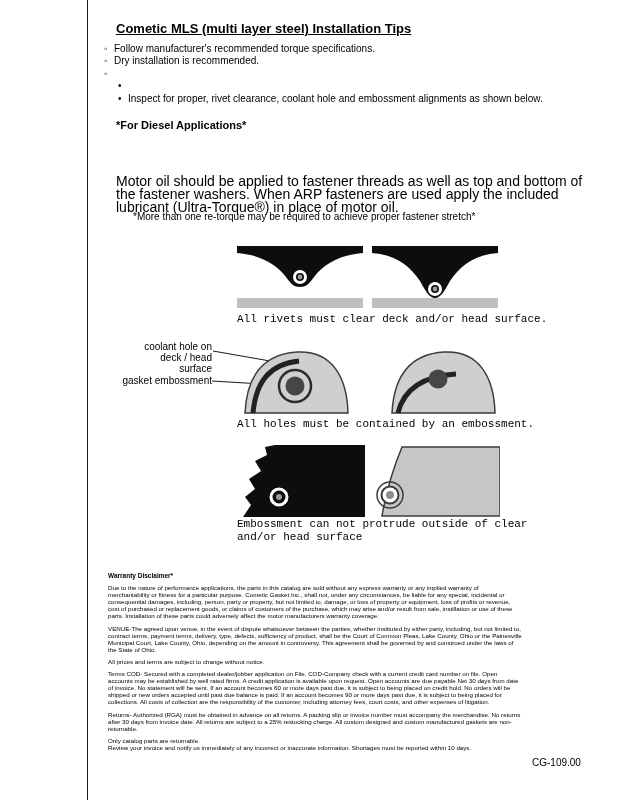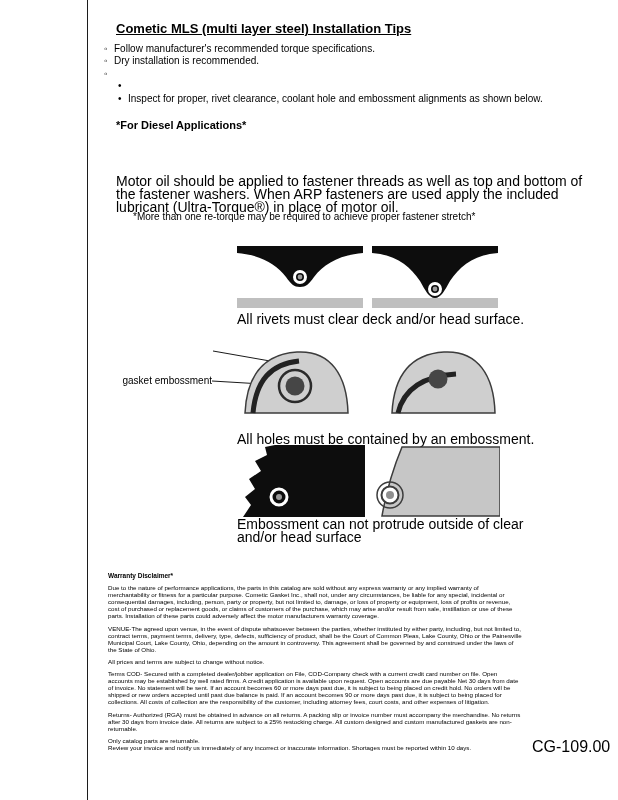--- a/index.html
+++ b/index.html
@@ -17,31 +17,31 @@
   .sub { margin-left: 14px; }
 
   .diesel-heading { position: absolute; left: 116px; top: 119px; font-size: 11px; font-weight: bold; }
   .para { position: absolute; left: 116px; font-size: 14px; line-height: 12.8px; margin-top: 38px; }
   .para1 { top: 137px; width: 484px; }
   .para2 { top: 169px; width: 468px; }
   .note  { position: absolute; left: 116px; top: 211px; font-size: 10px; margin-left: 17px; }
 
   .dlabel { position: absolute; font-size: 13px; text-align: center; letter-spacing: 0.4px; margin-top: 28px; }
   .dimg   { position: absolute; display: block; }
-  .caption { position: absolute; font-size: 14px; line-height: 12.5px; }
+  .caption { position: absolute; font-size: 11px; line-height: 12.5px; font-family: Liberation Mono, monospace; }
 
   .callout { position: absolute; font-size: 10px; line-height: 11px; text-align: right; }
   .leader  { position: absolute; }
 
   .fineprint { position: absolute; left: 108px; top: 572px; width: 414px; font-size: 6.2px; line-height: 7.1px; }
   .fineprint .fp-h { font-weight: bold; margin: 0 0 5px 0; font-size: 6.5px; }
   .fineprint p { margin: 0 0 5px 0; }
   .fineprint p.tight { margin: 0; }
 
-  .pagenum { position: absolute; left: 532px; top: 738px; font-size: 16px; }
+  .pagenum { position: absolute; left: 532px; top: 757px; font-size: 10px; }
 </style>
 </head>
 <body>
 
 <div class="page">
   <div class="spine"></div>
 
   <div class="title">Cometic MLS (multi layer steel) Installation Tips</div>
 
   <div class="bullets">
@@ -82,39 +82,43 @@
     <rect x="0" y="52" width="126" height="10" fill="#bfbfbf"></rect>
     <path d="M0,0 H126 V7 C102,9 88,20 78,35 C73,44 69,52 63,52 C57,52 53,44 48,35 C38,20 24,9 0,7 Z" fill="#0d0d0d"></path>
     <circle cx="63" cy="43" r="5.5" fill="none" stroke="#ffffff" stroke-width="3"></circle>
     <circle cx="63" cy="43" r="2.4" fill="#9a9a9a"></circle>
   </svg>
   <div class="caption" style="left:237px; top:313px;">All rivets must clear deck and/or head surface.</div>
 
   <div class="dlabel" style="left:237px; top:331px; width:118px;">RIGHT</div>
   <div class="dlabel" style="left:384px; top:331px; width:118px;">WRONG</div>
 
+  <div class="callout" style="left:126px; top:341px; width:86px;">
+    <div>coolant hole on</div>
+    <div>deck / head surface</div>
+  </div>
   <div class="callout" style="left:114px; top:375px; width:98px;">gasket embossment</div>
 
   <svg class="leader" style="left:212px; top:346px;" width="80" height="42" viewBox="0 0 80 42">
     <line x1="1" y1="5" x2="58" y2="15" stroke="#1a1a1a" stroke-width="1"></line>
     <line x1="0" y1="35" x2="50" y2="38" stroke="#1a1a1a" stroke-width="1"></line>
   </svg>
 
   <svg class="dimg" style="left:237px; top:346px;" width="118" height="68" viewBox="0 0 118 68">
     <path d="M8,67 C10,28 28,8 60,6 C94,4 110,30 111,67 Z" fill="#cfcfcf" stroke="#3c3c3c" stroke-width="1.5"></path>
     <path d="M16,67 C19,34 34,18 62,15" fill="none" stroke="#222222" stroke-width="5"></path>
     <circle cx="58" cy="40" r="16" fill="none" stroke="#2b2b2b" stroke-width="2.5"></circle>
     <circle cx="58" cy="40" r="9.5" fill="#464646"></circle>
   </svg>
   <svg class="dimg" style="left:384px; top:346px;" width="118" height="68" viewBox="0 0 118 68">
     <path d="M8,67 C10,28 28,8 60,6 C94,4 110,30 111,67 Z" fill="#cfcfcf" stroke="#3c3c3c" stroke-width="1.5"></path>
     <path d="M14,67 C20,42 40,30 72,28" fill="none" stroke="#222222" stroke-width="5"></path>
     <circle cx="54" cy="33" r="9.5" fill="#464646"></circle>
   </svg>
-  <div class="caption" style="left:237px; top:433px;text-align:right;">All holes must be contained by an embossment.</div>
+  <div class="caption" style="left:237px; top:418px;text-align:right;">All holes must be contained by an embossment.</div>
 
   <div class="dlabel" style="left:237px; top:429px; width:128px;">RIGHT</div>
   <div class="dlabel" style="left:372px; top:429px; width:128px;">WRONG</div>
 
   <svg class="dimg" style="left:237px; top:445px;" width="128" height="72" viewBox="0 0 128 72">
     <path d="M38,0 L128,0 L128,72 L6,72 L14,60 L8,52 L18,44 L12,34 L24,26 L18,16 L30,10 L28,2 Z" fill="#0d0d0d"></path>
     <circle cx="42" cy="52" r="8" fill="none" stroke="#ffffff" stroke-width="3"></circle>
     <circle cx="42" cy="52" r="3" fill="#9a9a9a"></circle>
   </svg>
   <svg class="dimg" style="left:372px; top:445px;" width="128" height="72" viewBox="0 0 128 72">

